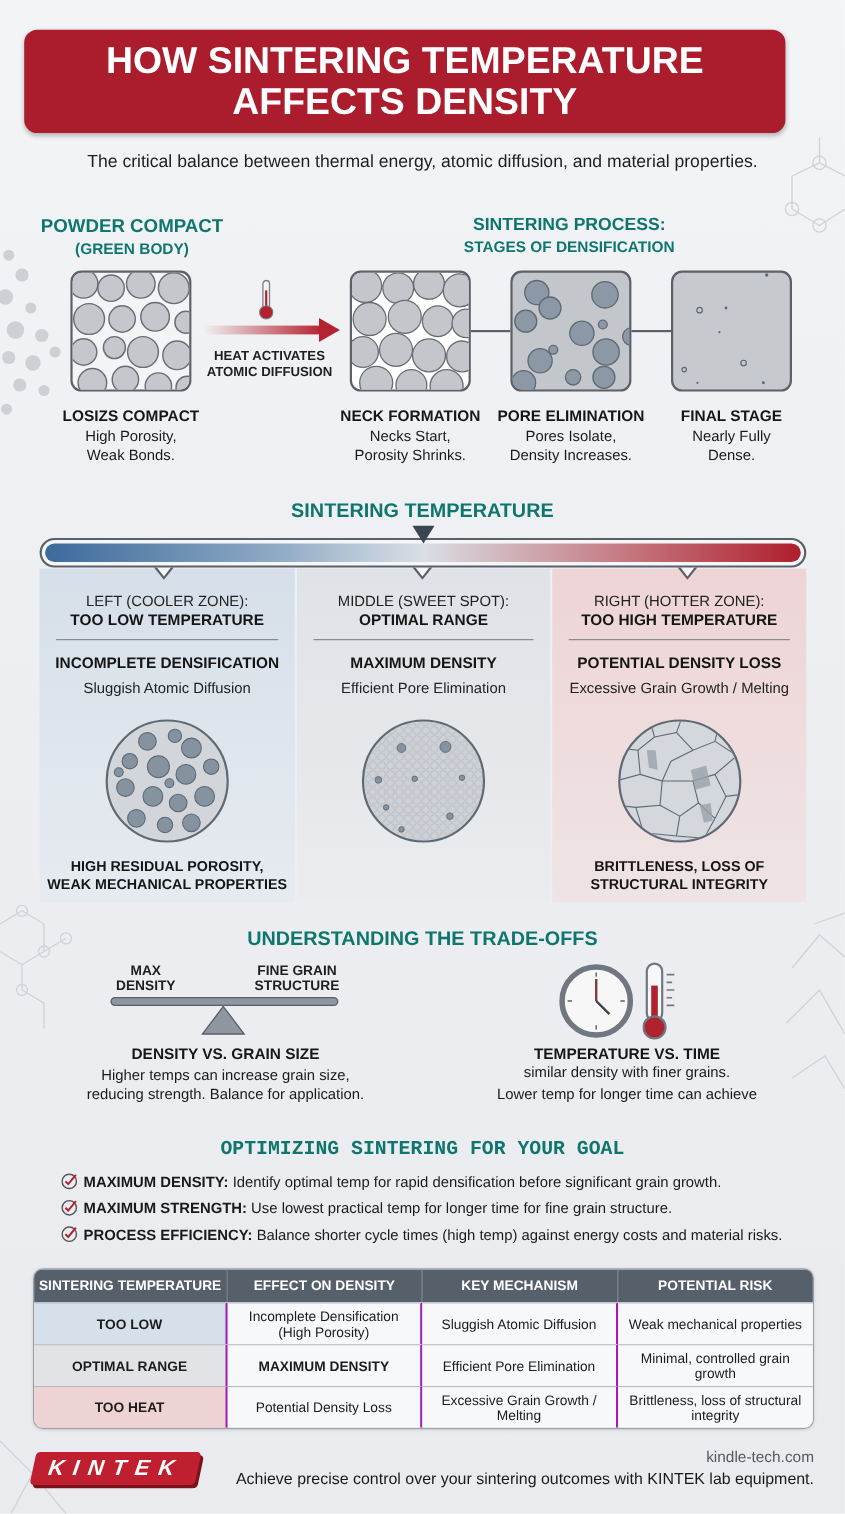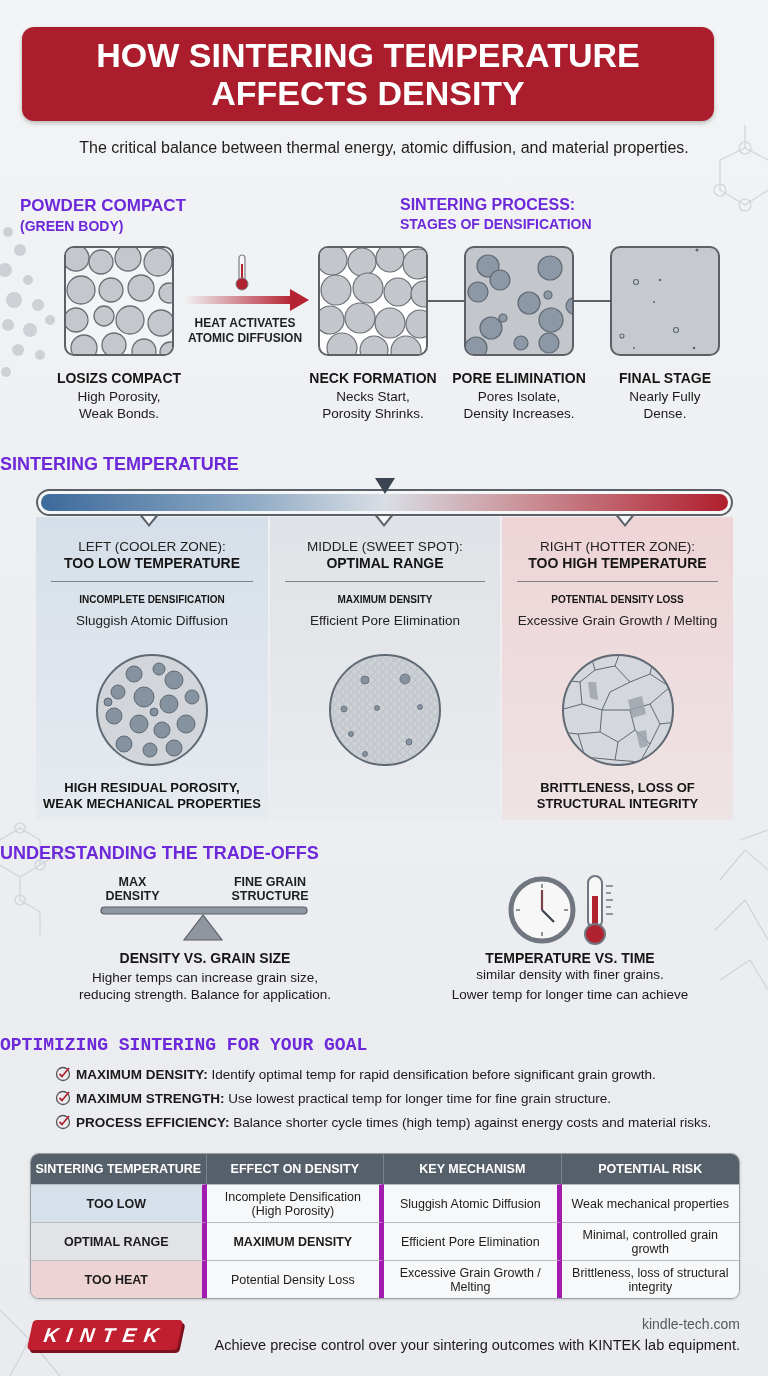--- a/index.html
+++ b/index.html
@@ -16,21 +16,21 @@
   .banner {
     left: 22px; top: 27px; width: 692px; height: 94px;
     background: #ab1c2c; border-radius: 12px;
     box-shadow: 0 2px 4px rgba(0,0,0,0.25);
     display: flex; flex-direction: column; justify-content: center; align-items: center;
     color: #fff; font-weight: bold; font-size: 34px; line-height: 38px; text-align: center;
   }
   .subtitle { left: 0; width: 768px; top: 139px; text-align: center; font-size: 16px; color: #1e1e1e; }
 
   
-  .h-sec { font-weight: bold; color: #6d28d9; }
+  .h-sec { font-weight: bold; text-align: center; color: #0f766e; }
   .sq {
     width: 110px; height: 110px; border: 2px solid #5d6167; border-radius: 10px;
     background: #f3f4f6; overflow: hidden;
   }
   .lbl-b { font-weight: bold; font-size: 14px; text-align: center; color: #161616; }
   .lbl-n { font-size: 13.5px; text-align: center; line-height: 17px; color: #1a1a1a; }
 
   
   .tbar-wrap {
     left: 36px; top: 489px; width: 697px; height: 27px;
@@ -39,21 +39,21 @@
   .tbar {
     width: 100%; height: 100%; border-radius: 10px;
     background: linear-gradient(90deg, #3c6a9b 0%, #8da9c4 30%, #d9dee5 50%, #c98b92 72%, #b01e2d 100%);
   }
   .zone {
     top: 517px; height: 303px; padding-top: 22px; text-align: center;
   }
   .zone .z1 { font-size: 13.5px; color: #222; }
   .zone .z2 { font-size: 14px; font-weight: bold; color: #151515; margin-top: 1px; }
   .zone .div { height: 1px; background: #7e8389; margin: 10px 15px 12px; }
-  .zone .z3 { font-size: 10px; font-weight: bold; color: #151515; }
+  .zone .z3 { font-size: 14px; font-weight: bold; color: #151515; }
   .zone .z4 { font-size: 13.5px; color: #222; margin-top: 8px; }
   .zone .z5 { font-size: 13px; font-weight: bold; color: #151515; line-height: 16px; position: absolute; left: 0; right: 0; top: 263px; }
   .notch { position: absolute; top: -1px; width: 0; height: 0; border-left: 9px solid transparent; border-right: 9px solid transparent; border-top: 11px solid #5a6068; }
   .notch::after { content: ""; position: absolute; left: -7px; top: -12px; border-left: 7px solid transparent; border-right: 7px solid transparent; border-top: 9px solid #f5f6f8; }
   .circle { position: absolute; width: 116px; height: 116px; left: 50%; margin-left: -58px; top: 135px; }
 
   
   .t-head { font-size: 14px; font-weight: bold; text-align: center; color: #161616; }
   .t-body { font-size: 13.5px; text-align: center; line-height: 17px; color: #1a1a1a; }
 
@@ -66,21 +66,21 @@
     left: 30px; top: 1153px; width: 710px; border-radius: 9px; overflow: hidden;
     border: 1px solid #9aa0a6; border-collapse: separate; border-spacing: 0;
     box-shadow: 0 1px 3px rgba(0,0,0,0.15);
   }
   .tbl th {
     background: #56606b; color: #fff; font-size: 12.5px; font-weight: bold; height: 30px;
     border-right: 1px solid #7a838c;
   }
   .tbl td {
     font-size: 12.5px; text-align: center; height: 38px; line-height: 14px; color: #1c1c1c;
-    border-top: 1px solid #b8bcc1; border-right: 5px solid #a21caf; background: #f7f8f9; padding: 0 4px;
+    border-top: 1px solid #b8bcc1; border-right: 2px solid #a21caf; background: #f7f8f9; padding: 0 4px;
   }
   .tbl th:last-child, .tbl td:last-child { border-right: none; }
   .tbl td.first { font-weight: bold; }
 
   
   .logo {
     left: 30px; top: 1320px; width: 150px; height: 30px; background: #c01f2f;
     transform: skewX(-12deg); border-radius: 4px; box-shadow: 3px 3px 0 #7b121c;
     display: flex; align-items: center; justify-content: center;
   }

